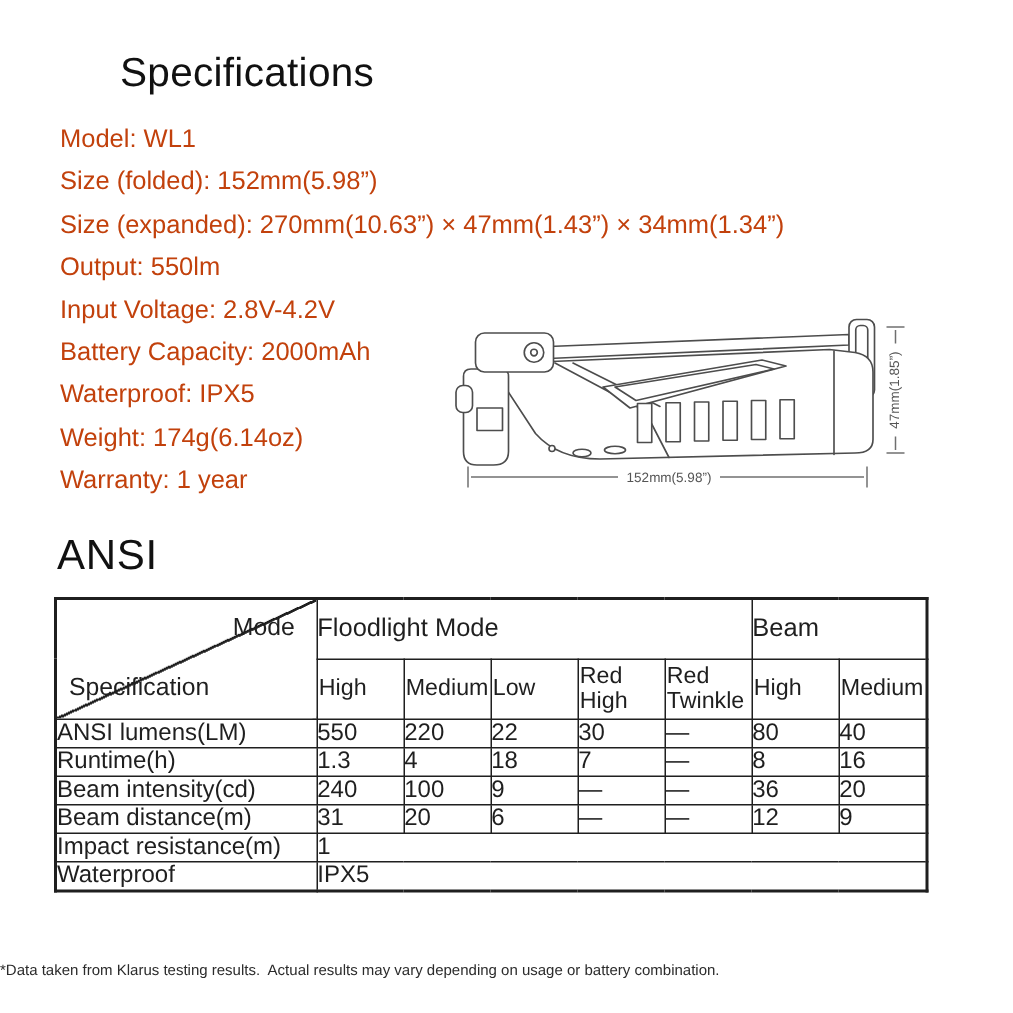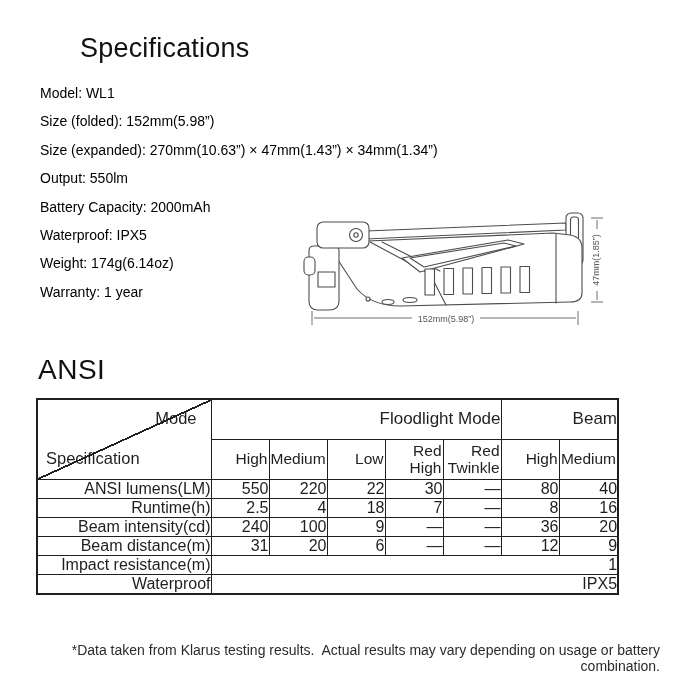--- a/index.html
+++ b/index.html
@@ -10,69 +10,70 @@
     font-family: "Liberation Sans", sans-serif;
     color: #232323;
     overflow: hidden;
   }
   .specs-title {
     position: absolute; left: 40px; top: 33px;
     font-size: 27px; font-weight: normal; letter-spacing: 0.2px; color: #111; margin-left: 40px;
   }
   .spec-list {
     position: absolute; left: 40px; top: 79px;
-    font-size: 14px; line-height: 28.4px; color: #000000;
+    font-size: 17px; line-height: 28.4px; color: #c2410c;
   }
   .drawing {
     position: absolute; left: 298px; top: 198px; width: 335px; height: 135px;
   }
   .drawing svg { width: 100%; height: 100%; }
   .ansi-title {
     position: absolute; left: 38px; top: 354px;
     font-size: 28px; font-weight: normal; letter-spacing: 0.5px; color: #111;
   }
   table.ansi {
     position: absolute; left: 36px; top: 398px;
     width: 581px; table-layout: fixed;
     border-collapse: collapse; background: #fff;
     border: 2px solid #1f1f1f;
   }
   table.ansi td {
     border: 1.6px solid #1f1f1f;
-    text-align: right; vertical-align: middle;
+    text-align: left; vertical-align: middle;
     font-size: 16px; color: #1f1f1f; padding: 0; margin-top: 44px;
   }
   tr.row-grp td { height: 40px; font-size: 17px; }
   tr.row-mh td { height: 40px; font-size: 15.5px; line-height: 1.12; padding: 1px; }
   tr.row-data td { height: 14px; }
   td.lbl { text-align: left; padding-left: 7px; font-size: 16px; }
   td.diag {
     position: relative;
     background-image: linear-gradient(to bottom right,
       transparent calc(50% - 0.9px), #1f1f1f calc(50% - 0.9px),
       #1f1f1f calc(50% + 0.9px), transparent calc(50% + 0.9px));
   }
   td.diag .mode-word { position: absolute; top: 9px; right: 14px; font-size: 16.5px; }
   td.diag .spec-word { position: absolute; bottom: 11px; left: 8px; font-size: 16.5px; }
   .footnote {
     position: absolute; left: 0; top: 642px; width: 660px;
-    text-align: right; font-size: 14px; color: #2b2b2b;
+    text-align: left; font-size: 10px; color: #2b2b2b;
     white-space: pre-wrap;
   }
 </style>
 </head>
 <body>
 
 <h1 class="specs-title">Specifications</h1>
 
 <div class="spec-list">
   <div>Model: WL1</div>
   <div>Size (folded): 152mm(5.98”)</div>
   <div>Size (expanded): 270mm(10.63”) × 47mm(1.43”) × 34mm(1.34”)</div>
   <div>Output: 550lm</div>
+  <div>Input Voltage: 2.8V-4.2V</div>
   <div>Battery Capacity: 2000mAh</div>
   <div>Waterproof: IPX5</div>
   <div>Weight: 174g(6.14oz)</div>
   <div>Warranty: 1 year</div>
 </div>
 
 <div class="drawing">
   <svg viewBox="0 0 335 135" xmlns="http://www.w3.org/2000/svg">
     <g stroke="#4d4d4d" stroke-width="1.1" fill="#ffffff" stroke-linejoin="round" stroke-linecap="round">
 
@@ -160,21 +161,21 @@
       <td>550</td>
       <td>220</td>
       <td>22</td>
       <td>30</td>
       <td>—</td>
       <td>80</td>
       <td>40</td>
     </tr>
     <tr class="row-data">
       <td class="lbl">Runtime(h)</td>
-      <td>2.5</td>
+      <td>1.3</td>
       <td>4</td>
       <td>18</td>
       <td>7</td>
       <td>—</td>
       <td>8</td>
       <td>16</td>
     </tr>
     <tr class="row-data">
       <td class="lbl">Beam intensity(cd)</td>
       <td>240</td>

